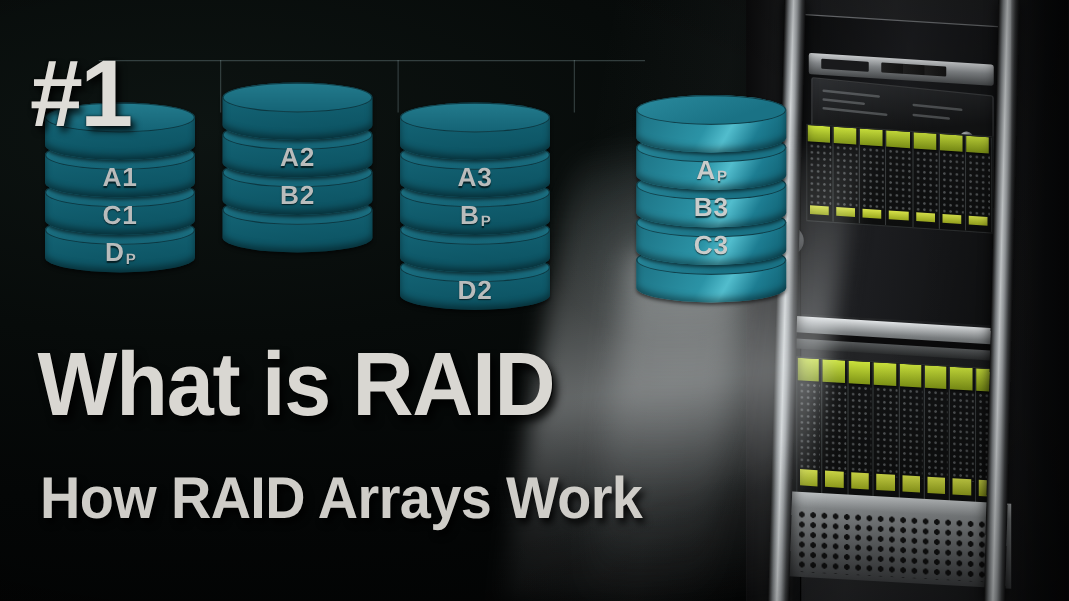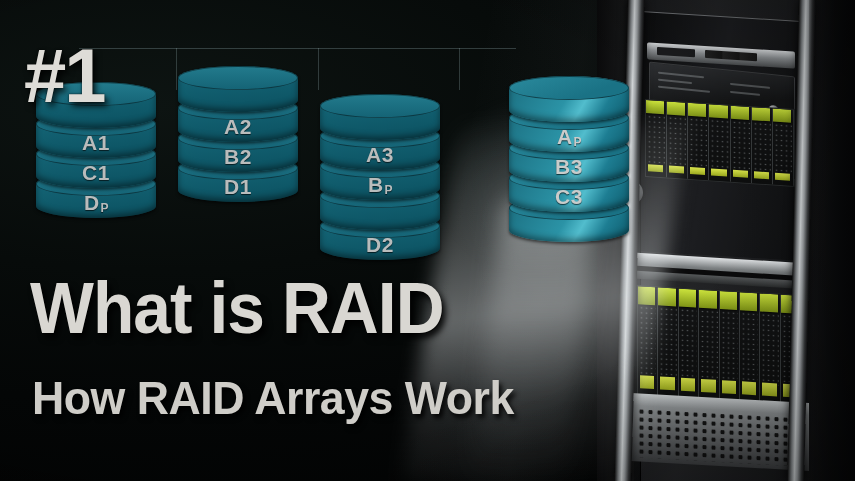--- a/index.html
+++ b/index.html
@@ -210,21 +210,21 @@
   }
   .stack .disk:nth-child(1){ z-index:5; }
   .stack .disk:nth-child(2){ z-index:4; }
   .stack .disk:nth-child(3){ z-index:3; }
   .stack .disk:nth-child(4){ z-index:2; }
   .stack .disk:nth-child(5){ z-index:1; }
 
   
   .stack.s0{ left:36px;  top:82px;  }
   .stack.s1{ left:178px; top:66px;  }
-  .stack.s2{ left:320px; top:94px;  }
+  .stack.s2{ left:320px; top:82px;  }
   .stack.s3{ left:461px; top:76px;padding-left:48px;  }
 
   .stack.s3 .disk{
     background:linear-gradient(120deg,#1b6e80 0%,#2b93a6 48%,#52bdcd 62%,#1d7d92 78%,#0e5b6c 100%);
   }
   .stack.s3 .disk .cap{
     background:linear-gradient(160deg,#2a8a9d,#1a7285 70%);
   }
   .stack.s3 .lbl{ color:#c9cccb; }
 
@@ -435,21 +435,20 @@
         <div class="disk">
           <div class="cap"></div>
           <div class="lbl">A2</div>
         </div>
         <div class="disk">
           <div class="cap"></div>
           <div class="lbl">B2</div>
         </div>
         <div class="disk">
           <div class="cap"></div>
-          <div class="lbl">D1</div>
         </div>
       </div>
       <div class="stack s2">
         <div class="disk">
           <div class="cap"></div>
         </div>
         <div class="disk">
           <div class="cap"></div>
           <div class="lbl">A3</div>
         </div>

